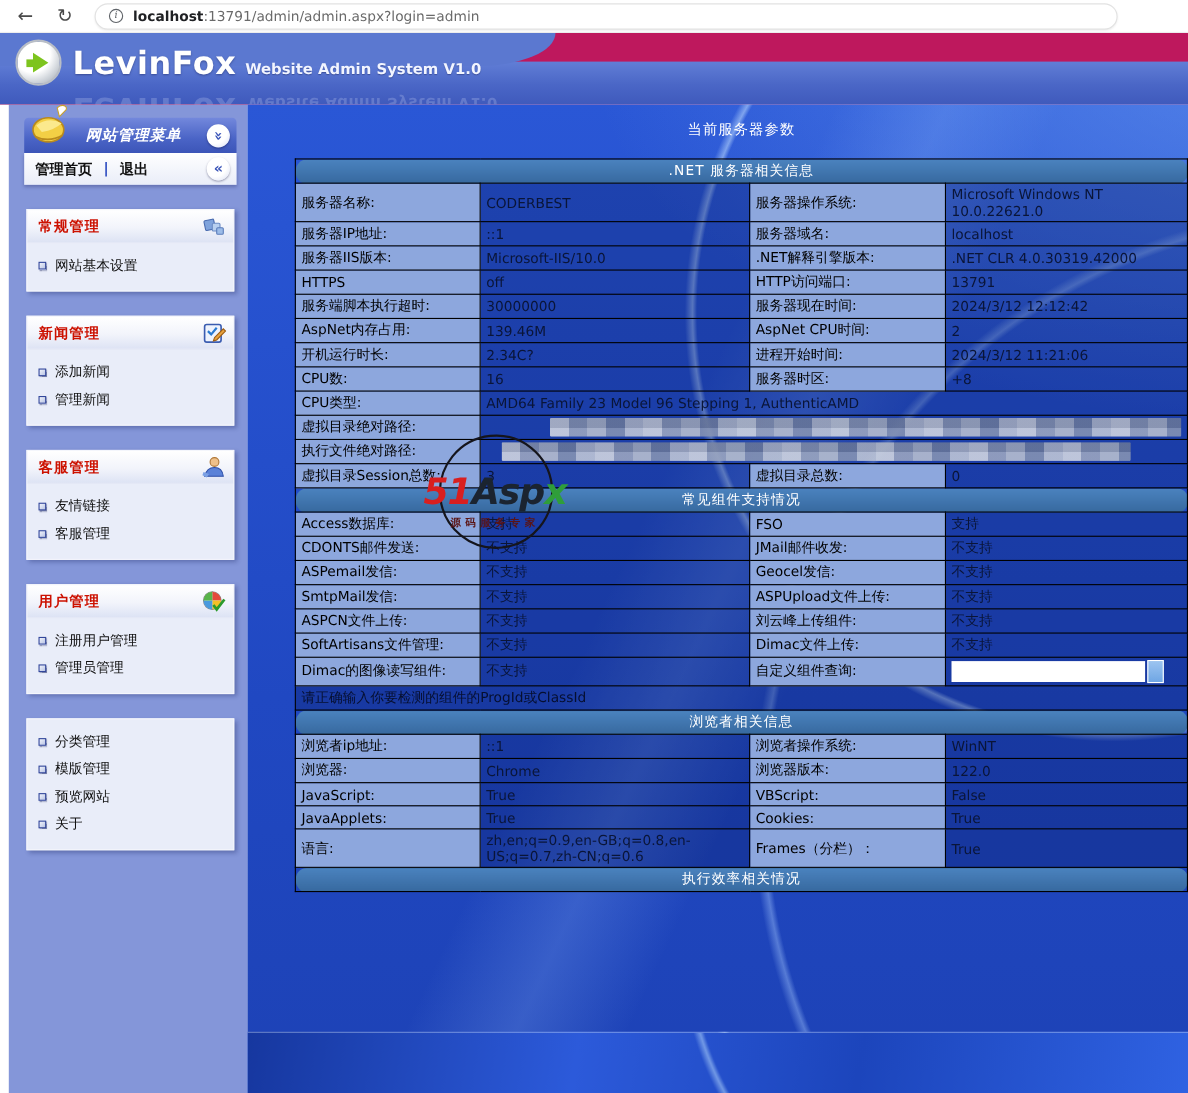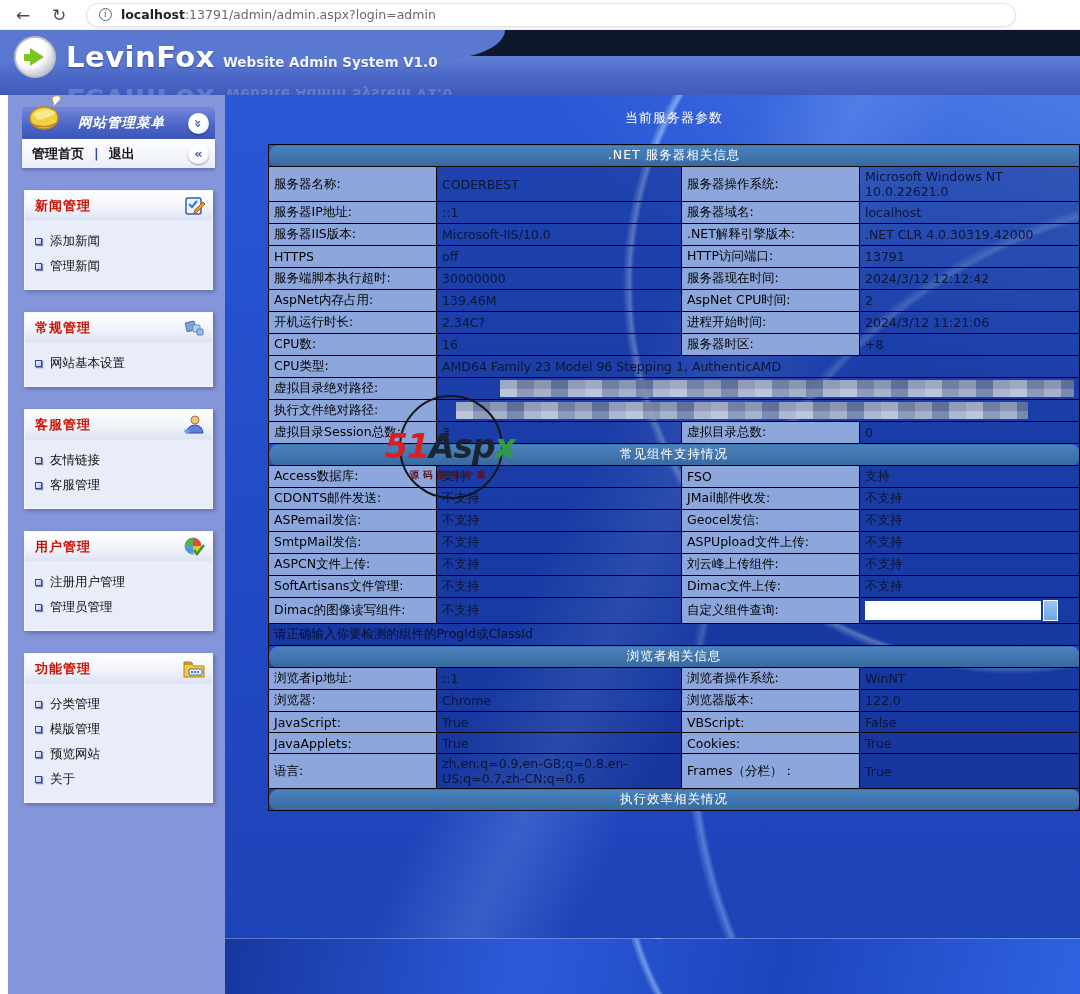--- a/index.html
+++ b/index.html
@@ -7,21 +7,21 @@
 
   
   .browser-bar { height:30px; background:#fff; display:flex; align-items:center; padding-left:14px; gap:18px; border-bottom:1px solid #ededed; }
   .b-icon { width:18px; height:18px; color:#4a4a4a; font-size:17px; line-height:18px; text-align:center; cursor:pointer; }
   .url-pill { height:24px; flex:0 0 930px; border-radius:12px; background:#fff; border:1px solid #e2e2e2; box-shadow:0 1px 2px rgba(0,0,0,.08); display:flex; align-items:center; gap:9px; padding:0 12px; }
   .info-icon { width:13px; height:13px; border:1.2px solid #5f6368; border-radius:50%; color:#5f6368; font-size:9px; line-height:11px; text-align:center; font-style:italic; font-family:"DejaVu Serif", serif; }
   .url-text { font-size:12.5px; color:#6a6a6a; white-space:nowrap; }
   .url-text b { color:#202124; font-weight:bold; }
 
   
-  .app-header { position:relative; height:65px; background:#0f172a; overflow:hidden; }
+  .app-header { position:relative; height:65px; background:#be185d; overflow:hidden; }
   .app-header .bar { position:absolute; left:0; right:0; top:26px; bottom:0; background:linear-gradient(180deg,#617ed6 0%,#4a66c6 55%,#3f5abc 100%); }
   .app-header .cap { position:absolute; left:0; top:0; width:505px; height:30px; background:#5b78d0; border-bottom-right-radius:70px 30px; }
   .app-header .cap:after { content:""; position:absolute; right:-40px; top:0; width:40px; height:26px; background:transparent; }
   .logo-row { position:absolute; left:14px; top:6px; display:flex; align-items:flex-end; gap:10px; }
   .logo-badge { width:42px; height:42px; border-radius:50%; background:radial-gradient(circle at 35% 30%, #ffffff 0 45%, #cfd4da 70%, #9aa0a8 100%); border:2px solid #b9bec6; display:flex; align-items:center; justify-content:center; }
   .logo-arrow { width:0; height:0; border-left:14px solid #7dc41e; border-top:9px solid transparent; border-bottom:9px solid transparent; margin-left:4px; position:relative; }
   .logo-arrow:before { content:""; position:absolute; left:-20px; top:-3.5px; width:8px; height:7px; background:#7dc41e; }
   .logo-texts { display:flex; align-items:baseline; gap:8px; padding-bottom:4px; }
   .logo-main { color:#fff; font-size:29px; font-weight:bold; letter-spacing:.5px; text-shadow:0 1px 2px rgba(0,0,40,.35); }
   .logo-sub { color:#f2f5ff; font-size:13.5px; font-weight:bold; text-shadow:0 1px 1px rgba(0,0,40,.3); }
@@ -141,51 +141,51 @@
       <a>管理首页</a>
       <span class="sep">|</span>
       <a>退出</a>
       <span class="round-btn">
           <span class="chev-left">«</span>
         </span>
     </div>
     <div id="panels">
         <div class="panel">
           <div class="panel-head">
+            <span class="panel-title">常规管理</span>
+            <span class="panel-icon"><svg width="24" height="24" viewBox="0 0 24 24">
+                <rect x="4" y="6" width="9" height="9" rx="1" transform="rotate(-12 8 10)" fill="#7fa3dc" stroke="#4a6cb0"></rect>
+                <rect x="11" y="9" width="7" height="7" rx="1" fill="#b8d0f0" stroke="#6c8cc4"></rect>
+                <rect x="15" y="13" width="6" height="6" rx="1" fill="#9cbce8" stroke="#5a7cba"></rect>
+              </svg></span>
+          </div>
+          <div class="panel-body">
+            <div class="panel-item">
+              <span class="bullet"></span>
+              <span>网站基本设置</span>
+            </div>
+          </div>
+        </div>
+        <div class="panel">
+          <div class="panel-head">
             <span class="panel-title">新闻管理</span>
             <span class="panel-icon"><svg width="24" height="24" viewBox="0 0 24 24">
                 <rect x="4" y="4" width="15" height="16" rx="2" fill="#eef3fd" stroke="#3a5cb0" stroke-width="1.5"></rect>
                 <path d="M7 10 l3 3 5-6" stroke="#2a7ad0" stroke-width="2" fill="none"></path>
                 <path d="M13 16 L21 8 l2 2 -8 8 -3 1 Z" fill="#e8a23c" stroke="#9c5c10"></path>
               </svg></span>
           </div>
           <div class="panel-body">
             <div class="panel-item">
               <span class="bullet"></span>
               <span>添加新闻</span>
             </div>
             <div class="panel-item">
               <span class="bullet"></span>
               <span>管理新闻</span>
-            </div>
-          </div>
-        </div>
-        <div class="panel">
-          <div class="panel-head">
-            <span class="panel-title">常规管理</span>
-            <span class="panel-icon"><svg width="24" height="24" viewBox="0 0 24 24">
-                <rect x="4" y="6" width="9" height="9" rx="1" transform="rotate(-12 8 10)" fill="#7fa3dc" stroke="#4a6cb0"></rect>
-                <rect x="11" y="9" width="7" height="7" rx="1" fill="#b8d0f0" stroke="#6c8cc4"></rect>
-                <rect x="15" y="13" width="6" height="6" rx="1" fill="#9cbce8" stroke="#5a7cba"></rect>
-              </svg></span>
-          </div>
-          <div class="panel-body">
-            <div class="panel-item">
-              <span class="bullet"></span>
-              <span>网站基本设置</span>
             </div>
           </div>
         </div>
         <div class="panel">
           <div class="panel-head">
             <span class="panel-title">客服管理</span>
             <span class="panel-icon"><svg width="24" height="24" viewBox="0 0 24 24">
                 <circle cx="13" cy="7" r="4" fill="#eec08a" stroke="#b07838"></circle>
                 <path d="M4 20 Q6 12 13 12 Q20 12 21 20 Z" fill="#5b82d8" stroke="#2c4ea8"></path>
                 <path d="M3 16 l5 2 -2 3 -4-2 Z" fill="#7ba0e4"></path>
@@ -219,33 +219,20 @@
               <span class="bullet"></span>
               <span>注册用户管理</span>
             </div>
             <div class="panel-item">
               <span class="bullet"></span>
               <span>管理员管理</span>
             </div>
           </div>
         </div>
         <div class="panel">
-          <div class="panel-head">
-            <span class="panel-title">功能管理</span>
-            <span class="panel-icon"><svg width="24" height="24" viewBox="0 0 24 24">
-                <path d="M2 7 h8 l2 2 h10 v11 H2 Z" fill="#f4c84a" stroke="#b08414"></path>
-                <path d="M2 7 V5 h7 l2 2 Z" fill="#e0aa28" stroke="#b08414"></path>
-                <rect x="7" y="12" width="13" height="6" rx="1" fill="#eef4ff" stroke="#4a6cb0"></rect>
-                <g fill="#3a7ad0">
-                  <rect x="9" y="14" width="2" height="2"></rect>
-                  <rect x="12" y="14" width="2" height="2"></rect>
-                  <rect x="15" y="14" width="2" height="2"></rect>
-                </g>
-              </svg></span>
-          </div>
           <div class="panel-body">
             <div class="panel-item">
               <span class="bullet"></span>
               <span>分类管理</span>
             </div>
             <div class="panel-item">
               <span class="bullet"></span>
               <span>模版管理</span>
             </div>
             <div class="panel-item">

